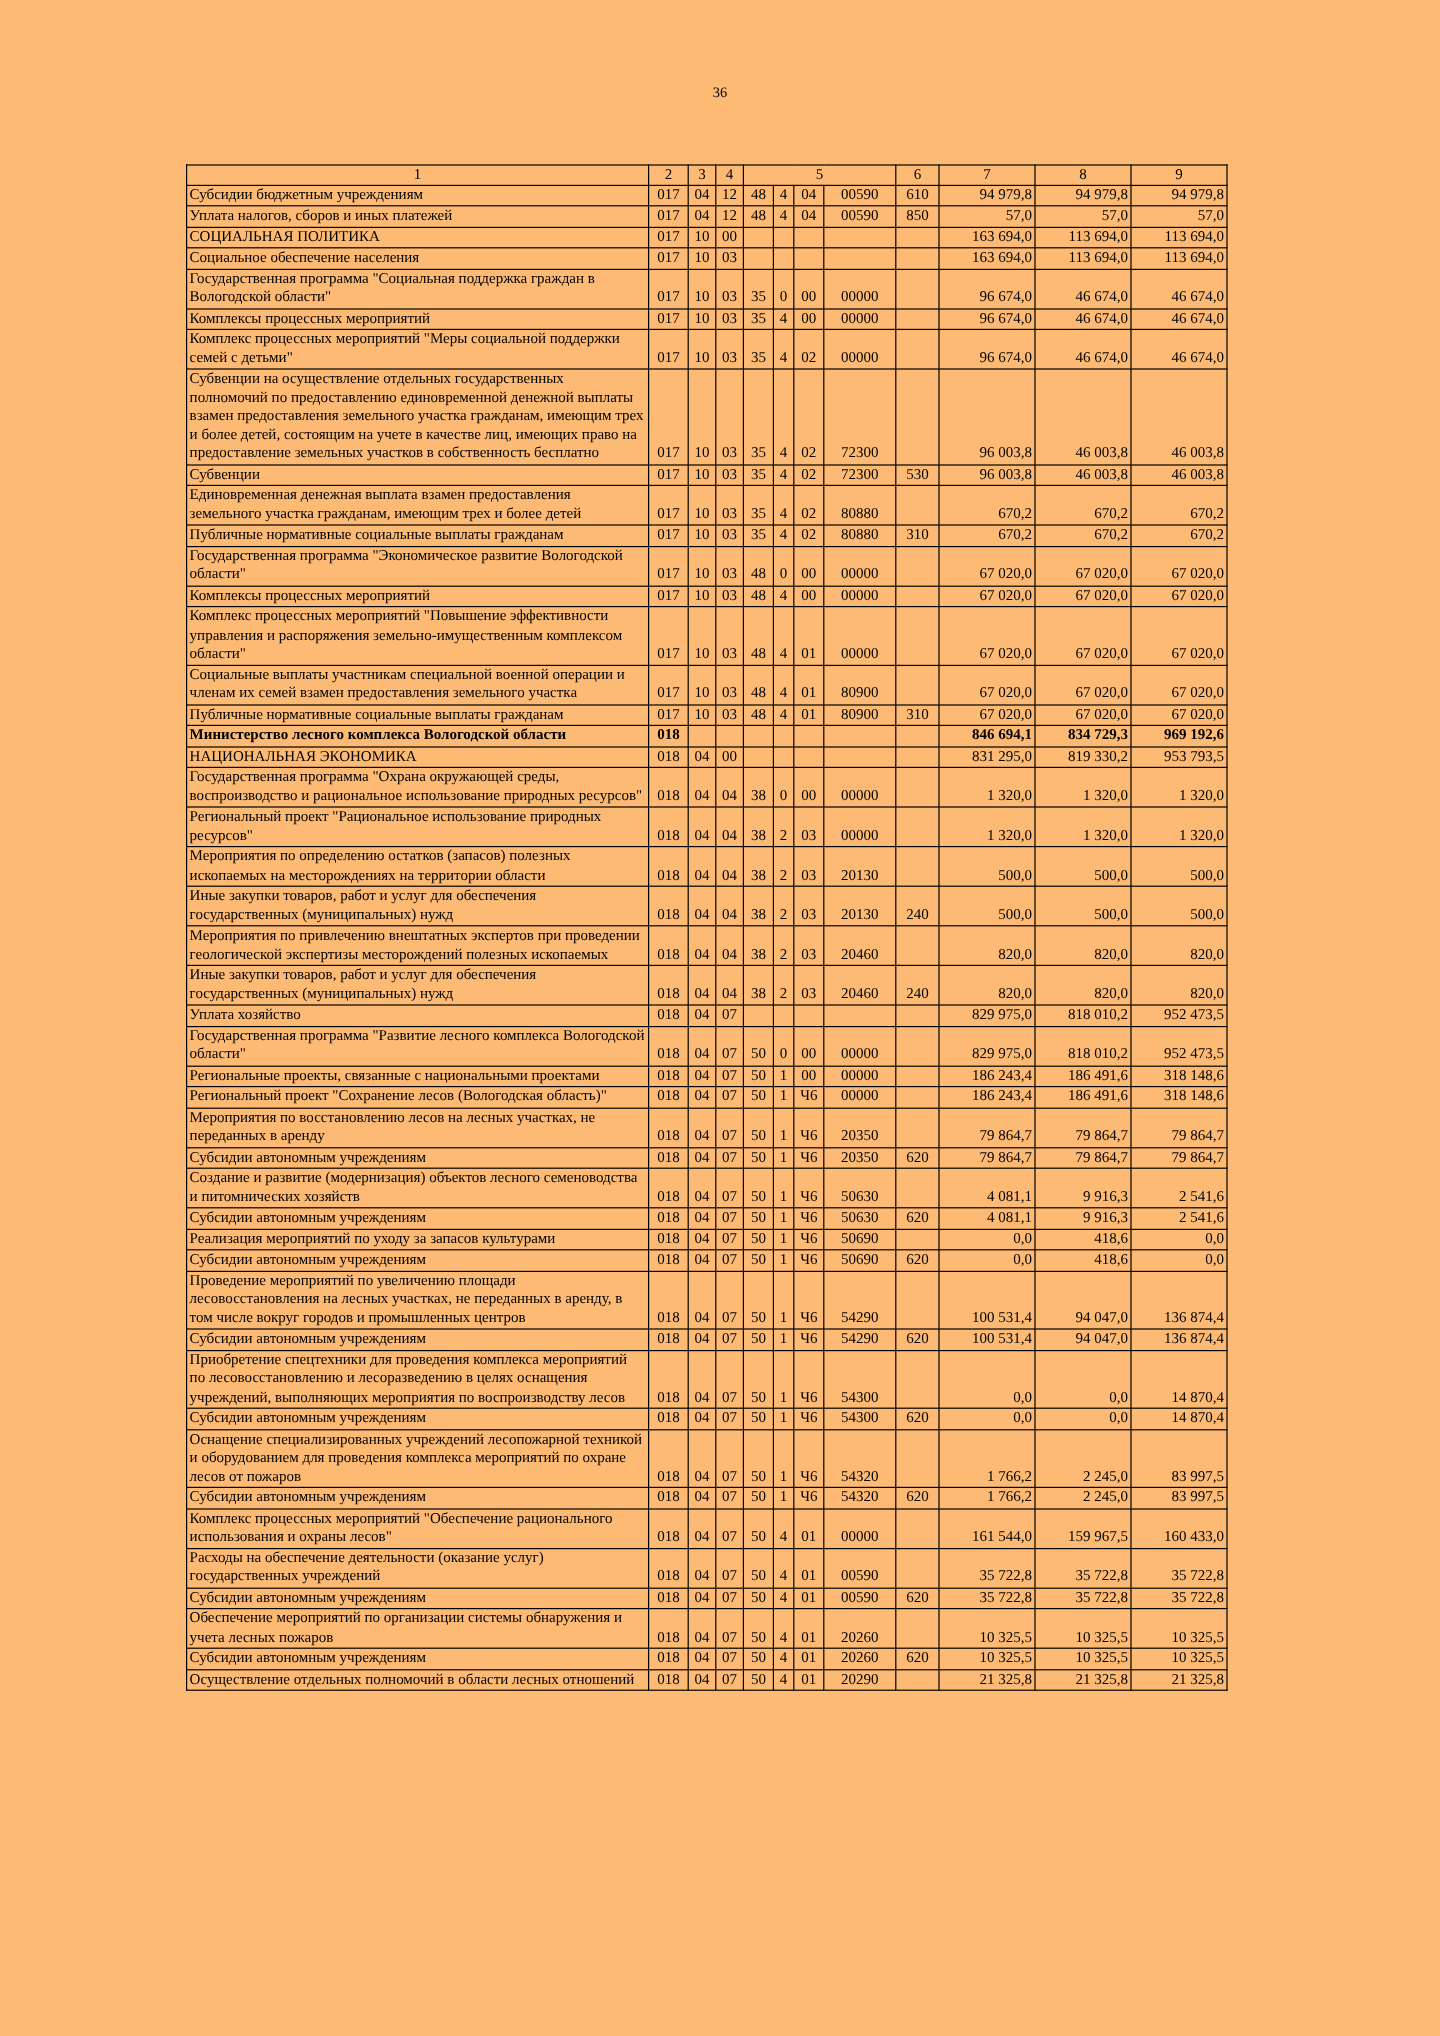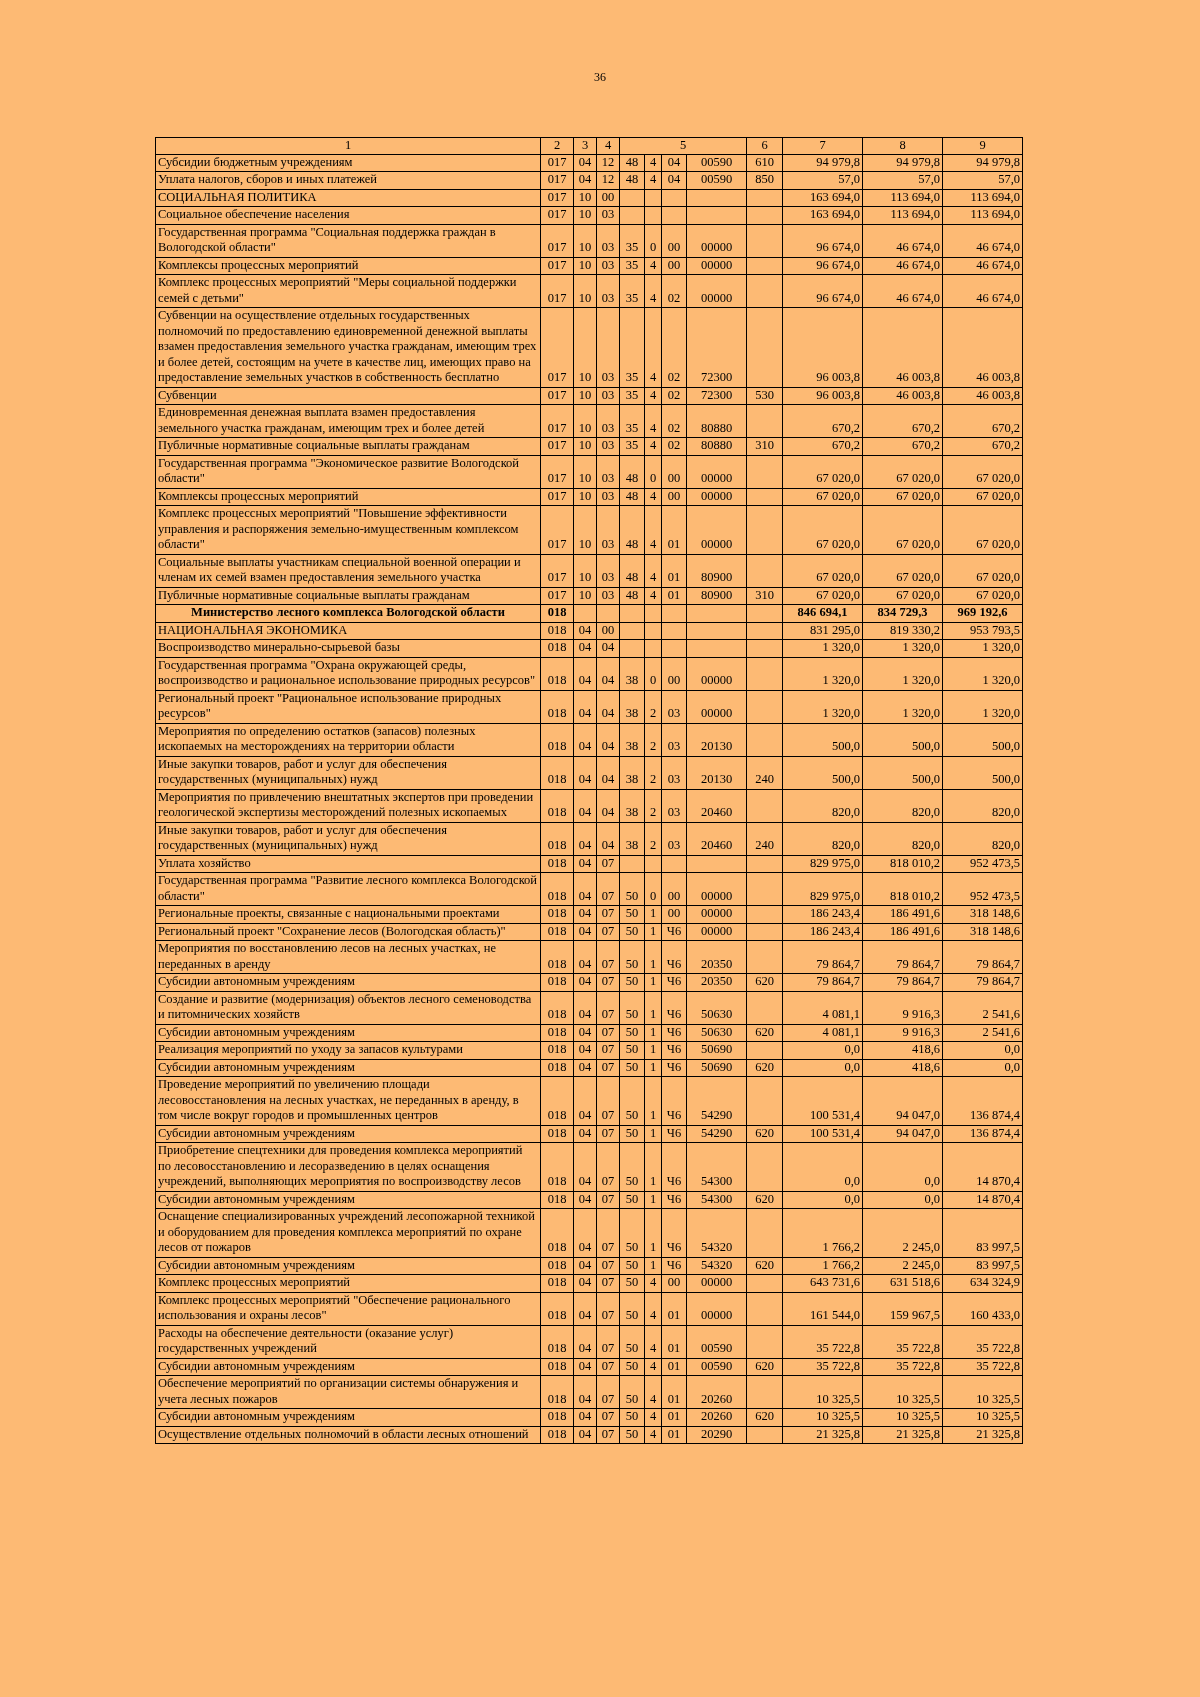--- a/index.html
+++ b/index.html
@@ -38,21 +38,21 @@
     overflow: hidden;
   }
   table.budget th {
     font-weight: normal;
     text-align: center;
     padding: 0 2px;
   }
   td.name { text-align: left; vertical-align: top; padding-left: 3px; }
   td.code { text-align: center; white-space: nowrap; }
   td.amt  { text-align: right; white-space: nowrap; padding-right: 3px; }
-  tr.bold td { font-weight: bold; text-align: center; }
+  tr.bold td { font-weight: bold; }
 </style>
 </head>
 <body>
 
 <div class="page">
   <div class="page-number">36</div>
 
   <table class="budget">
     <colgroup>
         <col style="width: 385px;">
@@ -328,34 +328,20 @@
           <td class="code"></td>
           <td class="code"></td>
           <td class="code"></td>
           <td class="code"></td>
           <td class="code"></td>
           <td class="amt">831 295,0</td>
           <td class="amt">819 330,2</td>
           <td class="amt">953 793,5</td>
         </tr>
         <tr>
-          <td class="name">Воспроизводство минерально-сырьевой базы</td>
-          <td class="code">018</td>
-          <td class="code">04</td>
-          <td class="code">04</td>
-          <td class="code"></td>
-          <td class="code"></td>
-          <td class="code"></td>
-          <td class="code"></td>
-          <td class="code"></td>
-          <td class="amt">1 320,0</td>
-          <td class="amt">1 320,0</td>
-          <td class="amt">1 320,0</td>
-        </tr>
-        <tr>
           <td class="name">Государственная программа "Охрана окружающей среды, воспроизводство и рациональное использование природных ресурсов"</td>
           <td class="code">018</td>
           <td class="code">04</td>
           <td class="code">04</td>
           <td class="code">38</td>
           <td class="code">0</td>
           <td class="code">00</td>
           <td class="code">00000</td>
           <td class="code"></td>
           <td class="amt">1 320,0</td>
@@ -650,34 +636,20 @@
           <td class="code">50</td>
           <td class="code">1</td>
           <td class="code">Ч6</td>
           <td class="code">54320</td>
           <td class="code">620</td>
           <td class="amt">1 766,2</td>
           <td class="amt">2 245,0</td>
           <td class="amt">83 997,5</td>
         </tr>
         <tr>
-          <td class="name">Комплекс процессных мероприятий</td>
-          <td class="code">018</td>
-          <td class="code">04</td>
-          <td class="code">07</td>
-          <td class="code">50</td>
-          <td class="code">4</td>
-          <td class="code">00</td>
-          <td class="code">00000</td>
-          <td class="code"></td>
-          <td class="amt">643 731,6</td>
-          <td class="amt">631 518,6</td>
-          <td class="amt">634 324,9</td>
-        </tr>
-        <tr>
           <td class="name">Комплекс процессных мероприятий "Обеспечение рационального использования и охраны лесов"</td>
           <td class="code">018</td>
           <td class="code">04</td>
           <td class="code">07</td>
           <td class="code">50</td>
           <td class="code">4</td>
           <td class="code">01</td>
           <td class="code">00000</td>
           <td class="code"></td>
           <td class="amt">161 544,0</td>

